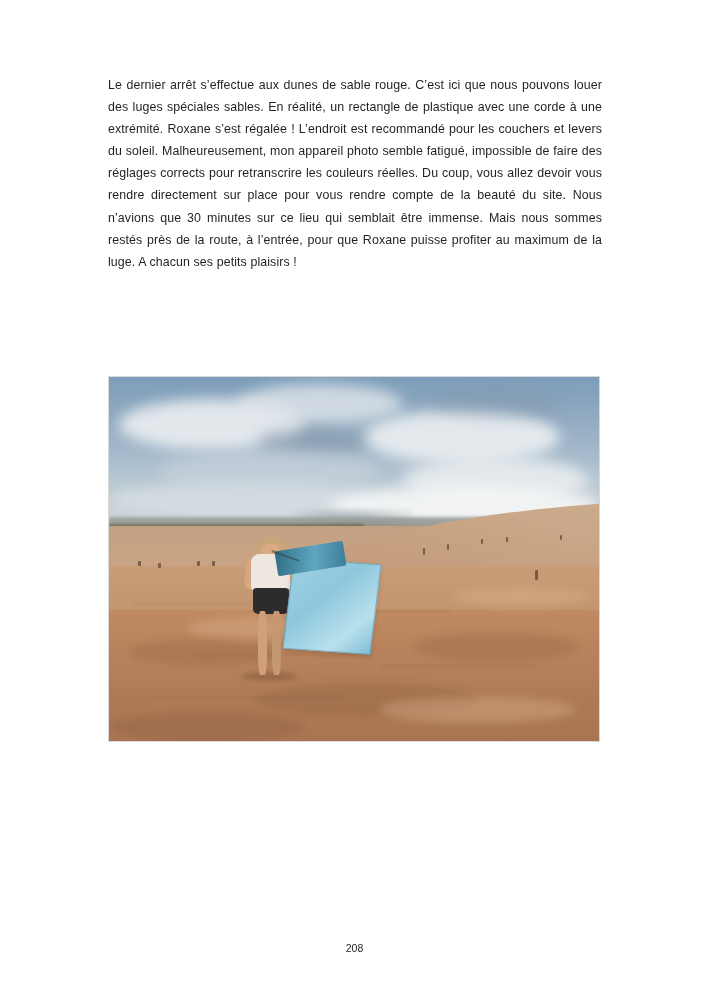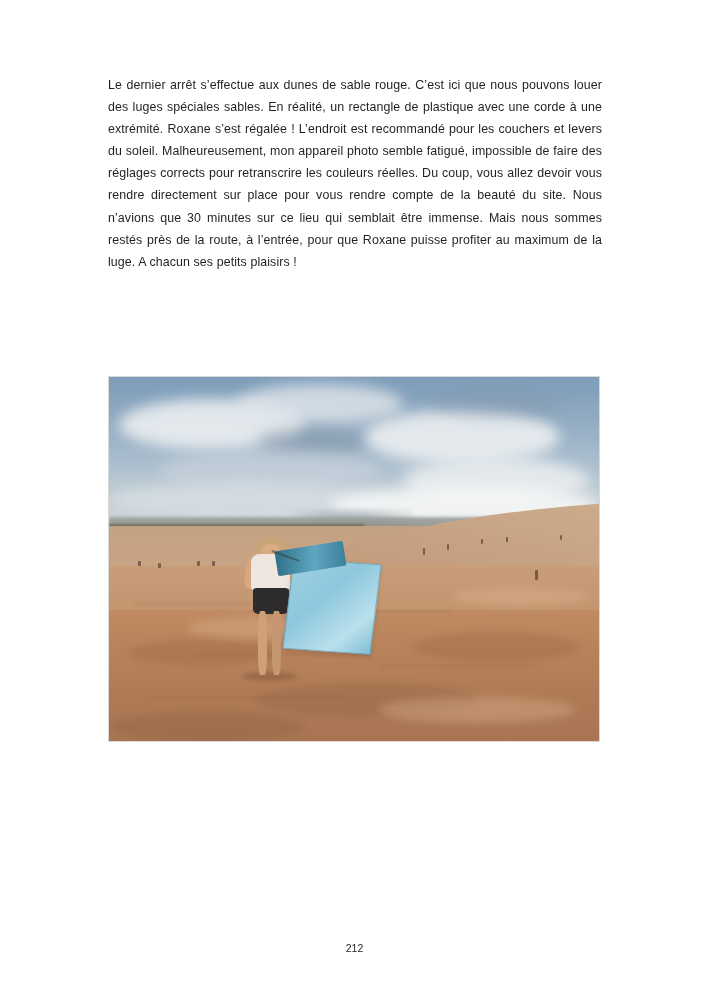--- a/index.html
+++ b/index.html
@@ -387,15 +387,15 @@
 
       <div class="sled">
         <div class="sled-edge"></div>
       </div>
       <div class="sled-fold"></div>
       <div class="sled-cord"></div>
 
     </div>
   </div>
 
-  <div class="page-number">212</div>
+  <div class="page-number">208</div>
 
 </div>
 
 </body></html>

